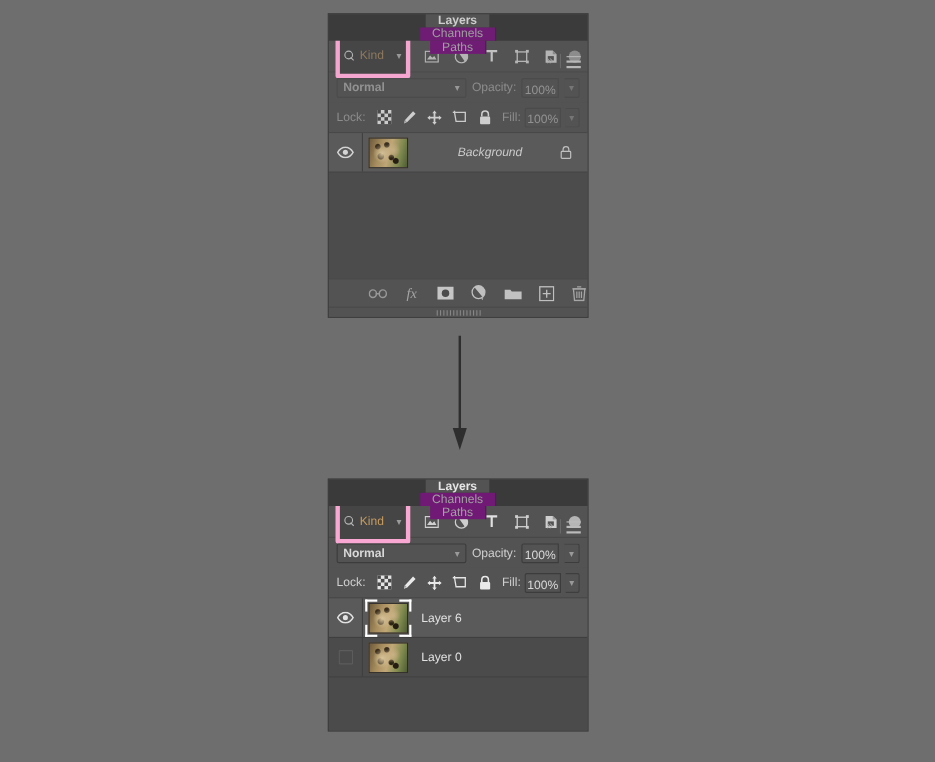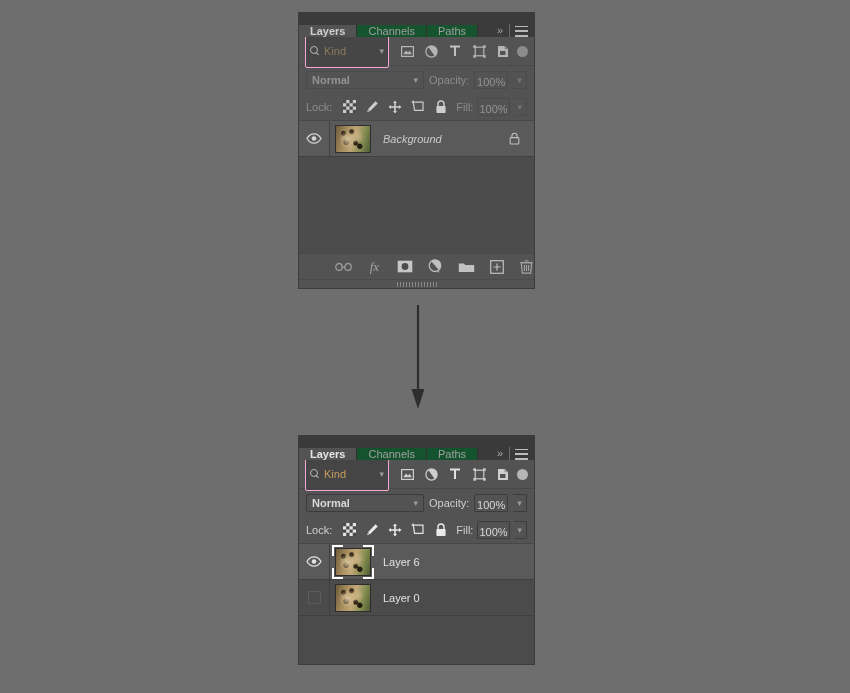--- a/index.html
+++ b/index.html
@@ -26,30 +26,31 @@
     border: 1px solid #3c3c3c;
     user-select: none;
   }
   .panel.dim { opacity: 0.97; }
 
   
   .tabbar {
     height: 24px;
     background: #3a3a3a;
     display: flex;
-    align-items: flex-end;
+    align-items: center;
     position: relative;
+    flex-direction: column;
   }
   .tab {
     padding: 0 11px;
     display: flex;
     align-items: center;
     font-size: 11px;
     color: #a0a0a0;
-    background: #14532d;
+    background: #701a75;
     border-right: 1px solid #313131;
     white-space: nowrap;
   }
   .tab.active {
     background: #535353;
     color: #e6e6e6;
     font-weight: bold;
   }
   .panel.dim .tab.active { color: #d2d2d2; }
   .tabbar-right {
@@ -90,24 +91,24 @@
   
   .filterrow {
     height: 28px;
     display: flex;
     align-items: center;
     padding: 0 6px;
     border-bottom: 1px solid #484848;
     background: #535353;
   }
   .kindbox {
-    width: 84px;
+    width: 68px;
     height: 18px;
     background: #454545;
-    border: 1px solid #f9a8d4;
+    border: 4px solid #f9a8d4;
     border-radius: 2px;
     display: flex;
     align-items: center;
     padding: 16px 4px;
     box-sizing: border-box;
   }
   .kindbox .magnifier {
     width: 10px; height: 10px;
     position: relative;
     flex: 0 0 auto;
@@ -294,21 +295,21 @@
   .thumb-selframe span.br { right:0; bottom:0; border-left:none; border-top:none; }
 
   .layername {
     margin-left: 12px;
     font-size: 11px;
     color: #e2e2e2;
     flex: 1 1 auto;
     white-space: nowrap;
   }
   .layername.italic { font-style: italic; }
-  .panel.dim .layername { color: #cdcdcd; }
+  .panel.dim .layername { color: #cdcdcd; text-align: center; }
   .rowlock {
     margin-right: 14px;
     width: 12px; height: 14px;
     flex: 0 0 auto;
     display: flex; align-items: center; justify-content: center;
   }
 
   
   .emptyarea { background: #4b4b4b; }
 

